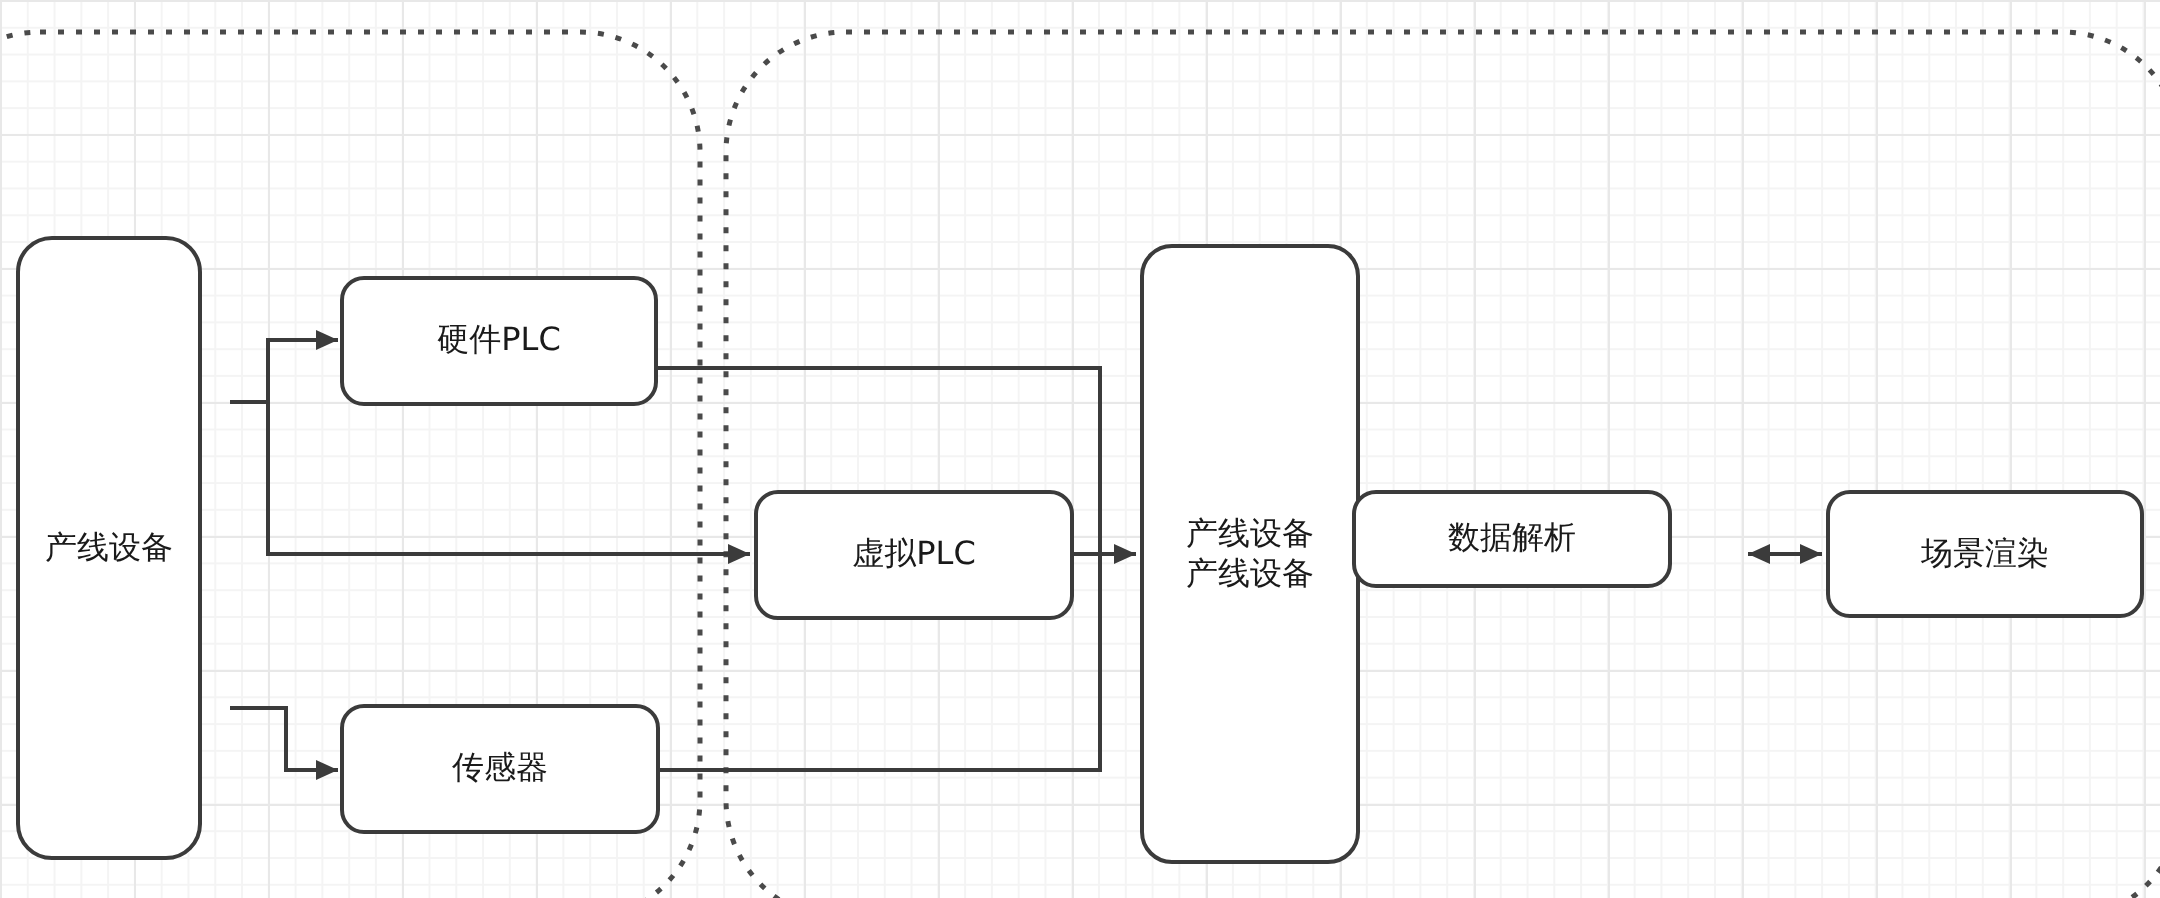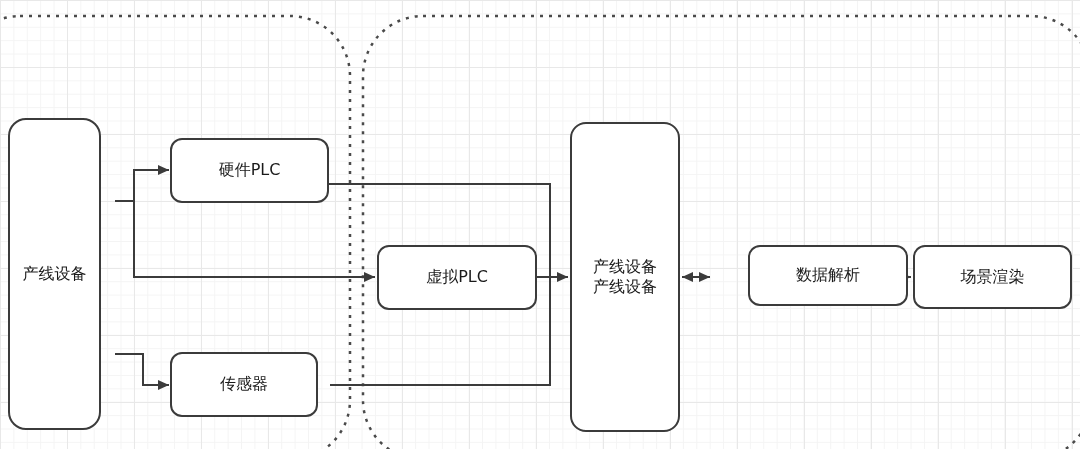--- a/index.html
+++ b/index.html
@@ -35,24 +35,24 @@
     align-items: center;
     justify-content: center;
     text-align: center;
     font-size: 16px;
     line-height: 1.28;
     color: #1a1a1a;
   }
   .node.tall { border-radius: 18px; }
   .n-production { left: 8px;   top: 118px; width: 93px; height: 312px; }
   .n-hardware   { left: 170px; top: 138px; width: 159px; height: 65px; }
-  .n-sensor     { left: 170px; top: 352px; width: 148px; height: 65px; }
+  .n-sensor     { left: 170px; top: 352px; width: 160px; height: 65px; }
   .n-virtual    { left: 377px; top: 245px; width: 160px; height: 65px; justify-content: center; }
   .n-dt         { left: 570px; top: 122px; width: 110px; height: 310px; border-radius: 16px; }
-  .n-parse      { left: 748px; top: 245px; width: 160px; height: 61px; text-align: right; }
+  .n-parse      { left: 676px; top: 245px; width: 160px; height: 49px; text-align: right; }
   .n-render     { left: 913px; top: 245px; width: 159px; height: 64px; }
 </style>
 </head>
 <body>
 
 <div class="canvas">
 
   <svg class="layer" viewBox="0 0 1080 449">
     <defs>
       <marker id="arrow" markerWidth="12" markerHeight="12" refX="11" refY="5" orient="auto" markerUnits="userSpaceOnUse">

